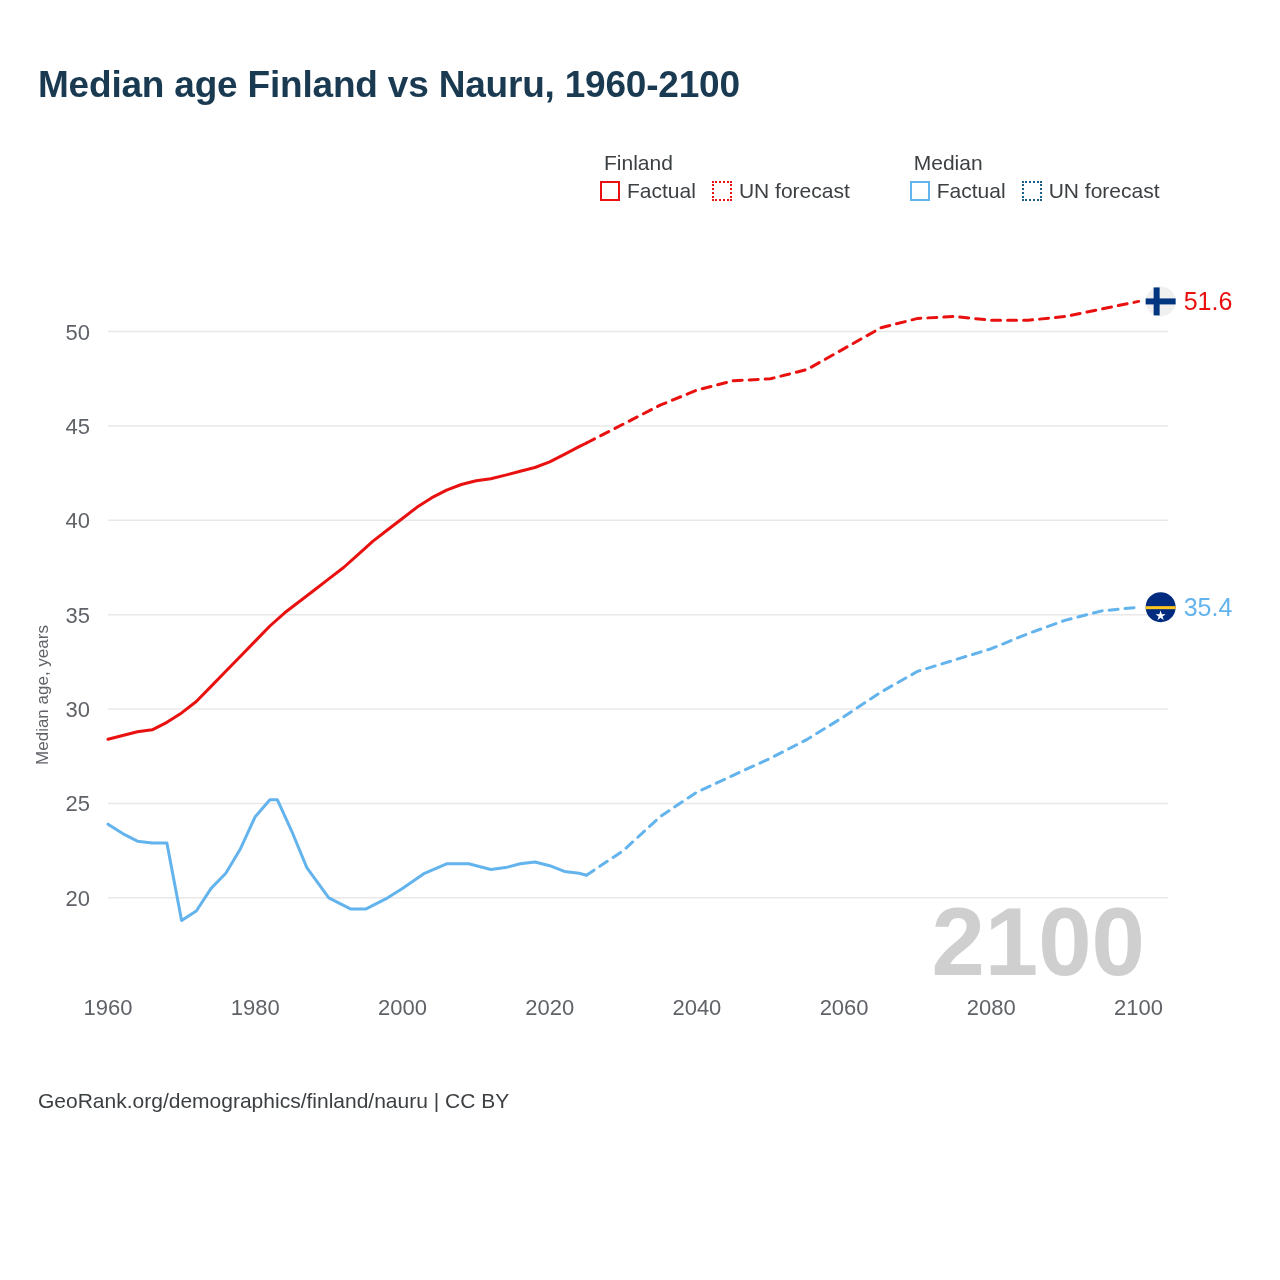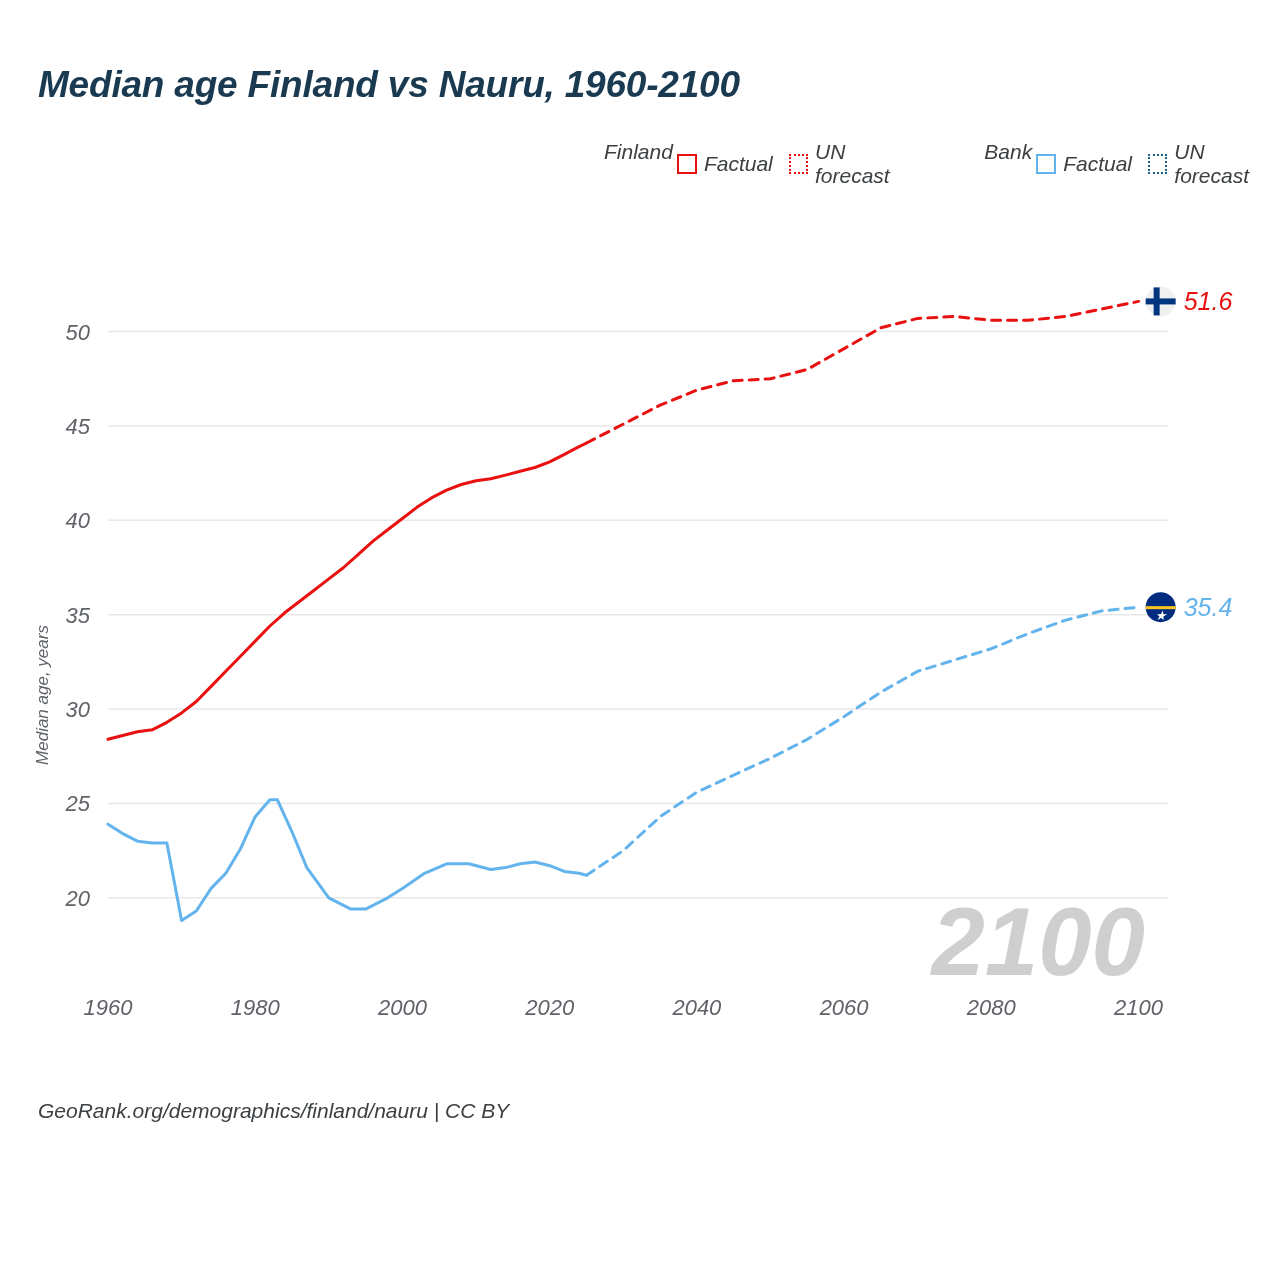--- a/index.html
+++ b/index.html
@@ -12,21 +12,20 @@
     background: #ffffff;
     font-family: "Liberation Sans", sans-serif;
     color: #3c4043;
     position: relative;
     overflow: hidden;
   }
   .page {
     position: relative;
     width: 1280px;
     height: 1001px;
-    font-style: italic;
   }
   .chart-title {
     position: absolute;
     left: 38px;
     top: 64px;
     font-size: 37px;
     font-weight: bold;
     color: #1a3a52;
     letter-spacing: -0.2px;
   }
@@ -34,22 +33,23 @@
   .legend {
     position: absolute;
     left: 600px;
     top: 140px;
     display: flex;
     gap: 60px;
     align-items: flex-start;
   }
   .legend-group {
     display: flex;
-    flex-direction: row;
+    flex-direction: column;
     gap: 4px;
+    margin-top: 11px;
   }
   .legend-group-title {
     font-size: 21px;
     color: #3c4043;
     padding-left: 4px;
   }
   .legend-items {
     display: flex;
     gap: 16px;
     align-items: center;
@@ -116,21 +116,20 @@
   .footer {
     position: absolute;
     left: 38px;
     top: 1085px;
     width: 1200px;
     font-size: 21px;
     color: #3c4043;
     line-height: 1.55;
   }
   .footer .src-line2 {
-    margin-top: 10px;
   }
 </style>
 </head>
 <body>
 
 <div class="page">
 
   <div class="chart-title">Median age Finland vs Nauru, 1960-2100</div>
 
   <div class="legend">
@@ -141,21 +140,21 @@
           <span class="legend-swatch" style="border:2px solid #e8110f;"></span>
           <span class="legend-label">Factual</span>
         </div>
         <div class="legend-item">
           <span class="legend-swatch" style="border:2px dotted #e8110f;"></span>
           <span class="legend-label">UN forecast</span>
         </div>
       </div>
     </div>
     <div class="legend-group">
-      <div class="legend-group-title">Bank</div>
+      <div class="legend-group-title">Median</div>
       <div class="legend-items">
         <div class="legend-item">
           <span class="legend-swatch" style="border:2px solid #63b3ed;"></span>
           <span class="legend-label">Factual</span>
         </div>
         <div class="legend-item">
           <span class="legend-swatch" style="border:2px dotted #1a5e8a;"></span>
           <span class="legend-label">UN forecast</span>
         </div>
       </div>

